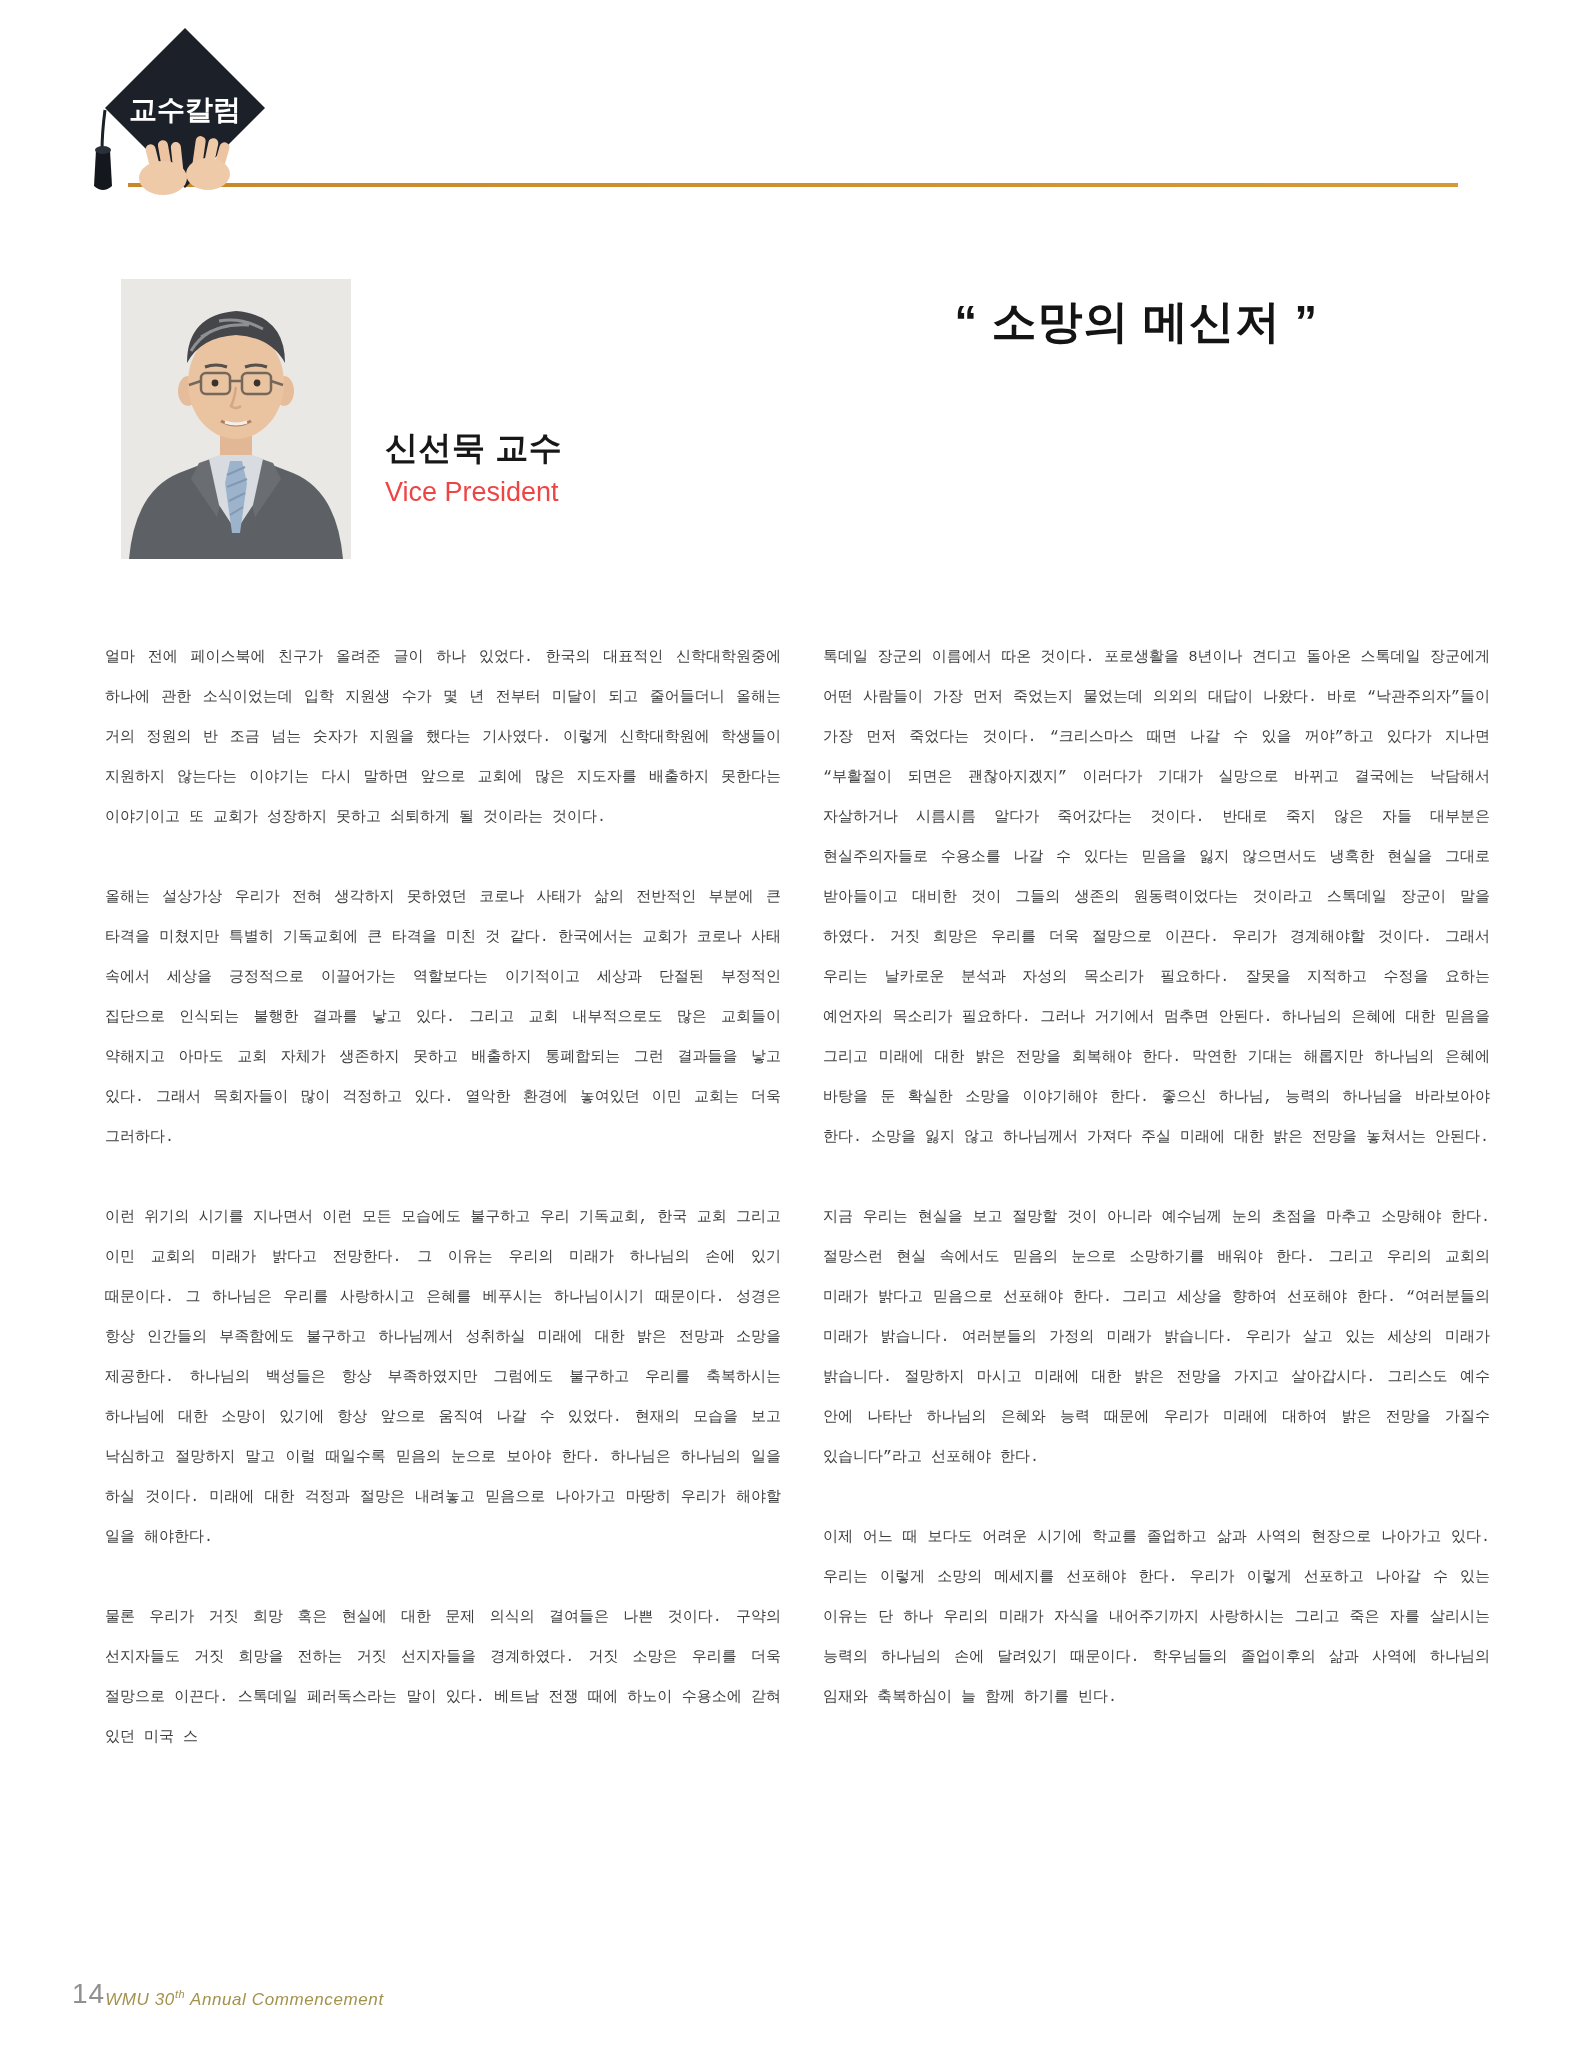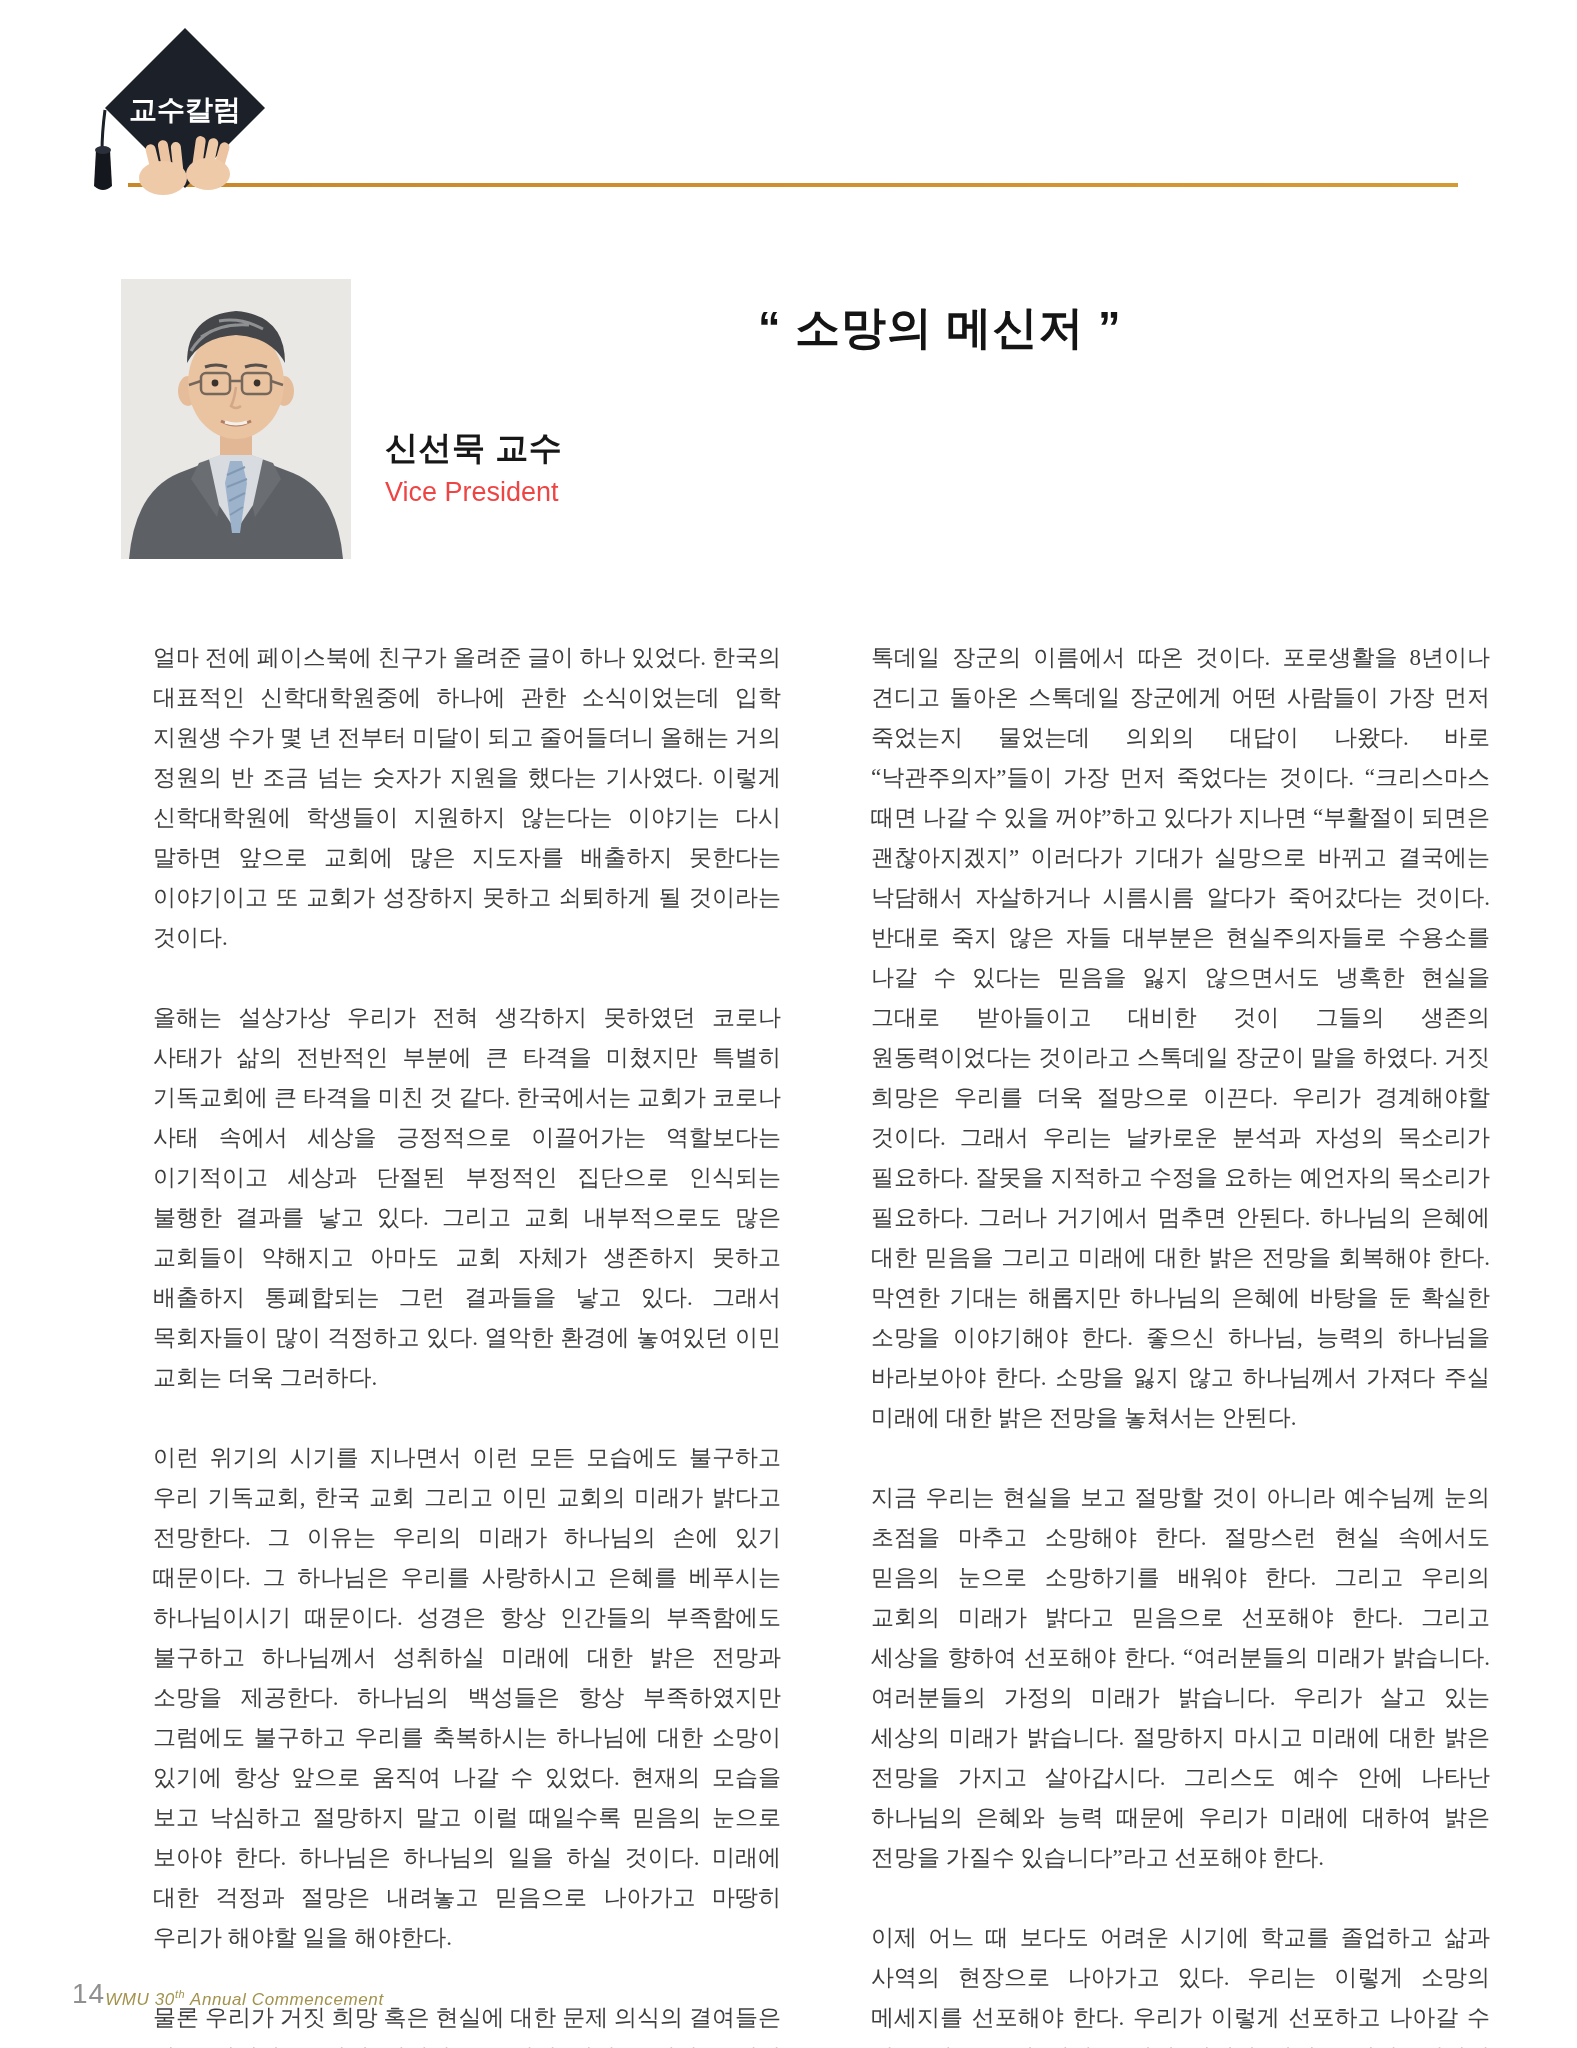--- a/index.html
+++ b/index.html
@@ -52,49 +52,49 @@
   .author-title {
     margin-top: 6px;
     font-size: 27px;
     font-weight: 400;
     color: #ef4444;
   }
   
   .article-title {
     position: absolute;
     left: 758px;
-    top: 298px;
+    top: 292px;
     width: 560px;
     font-size: 45px;
     font-weight: bold;
     color: #141414;
     letter-spacing: 1px;
     white-space: nowrap;
+    text-align: right;
   }
   
   .body-columns {
     position: absolute;
     left: 105px;
     top: 638px;
     width: 1385px;
     display: flex;
     gap: 42px;
   }
   .column { width: 676px; }
   .column.right { width: 667px; }
   .column p {
-    font-family: Liberation Serif, serif;
-    font-size: 23px;
+    font-family: Liberation Mono, monospace;
+    font-size: 15px;
     line-height: 40px;
     color: #3e3e3e;
     text-align: justify;
     margin-bottom: 40px;
     word-break: keep-all;
     overflow-wrap: break-word;
-    margin-left: 48px;
   }
   .column p:last-child { margin-bottom: 0; }
   
   .footer {
     position: absolute;
     left: 72px;
     top: 1978px;
     display: flex;
     align-items: flex-end;
   }

